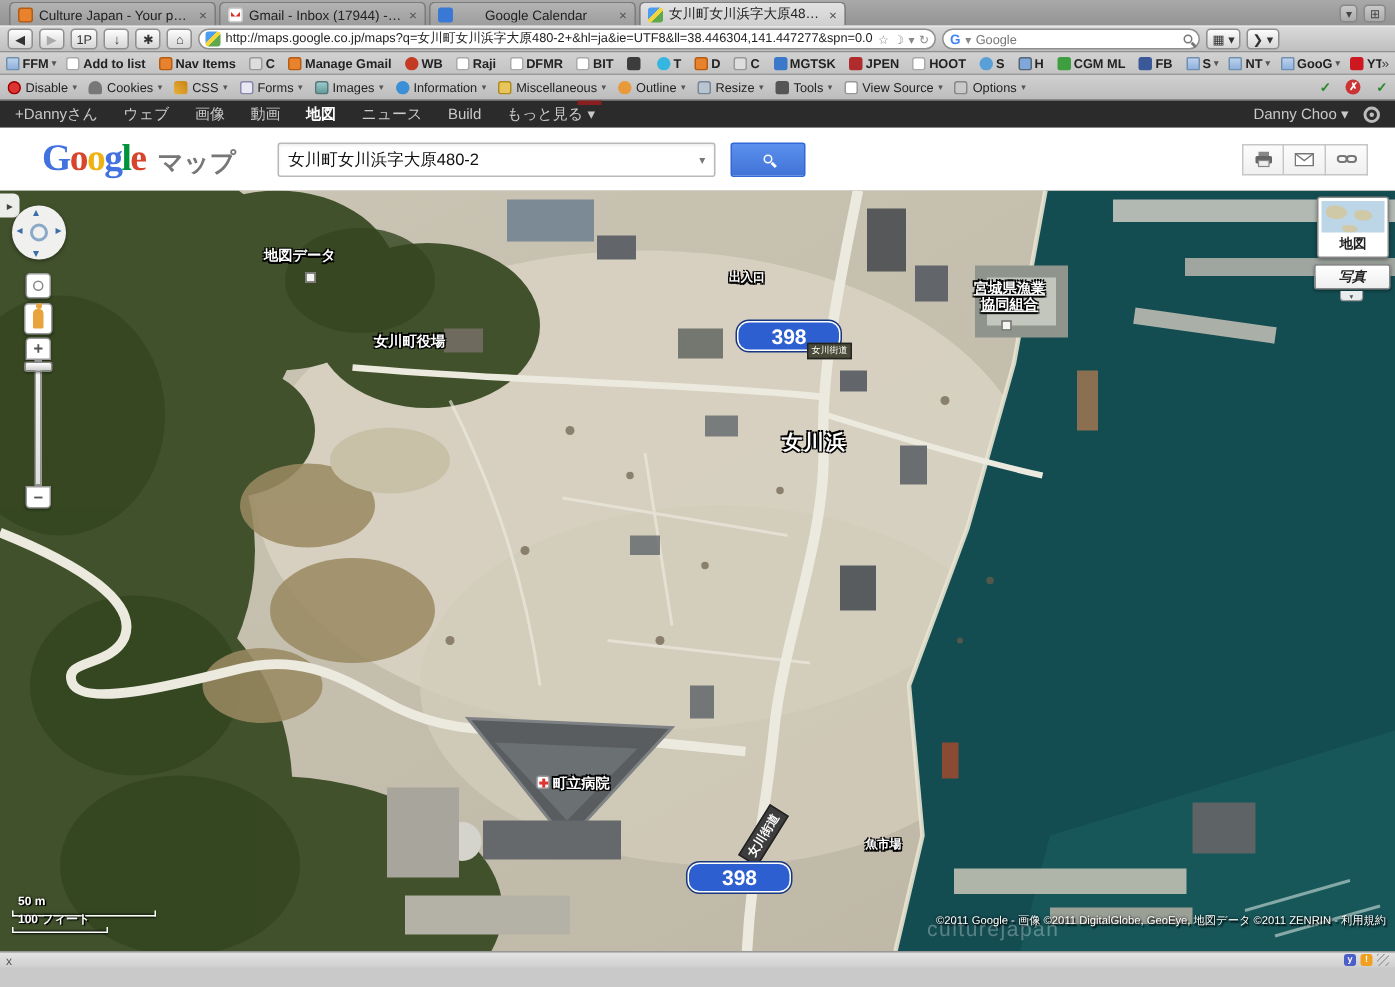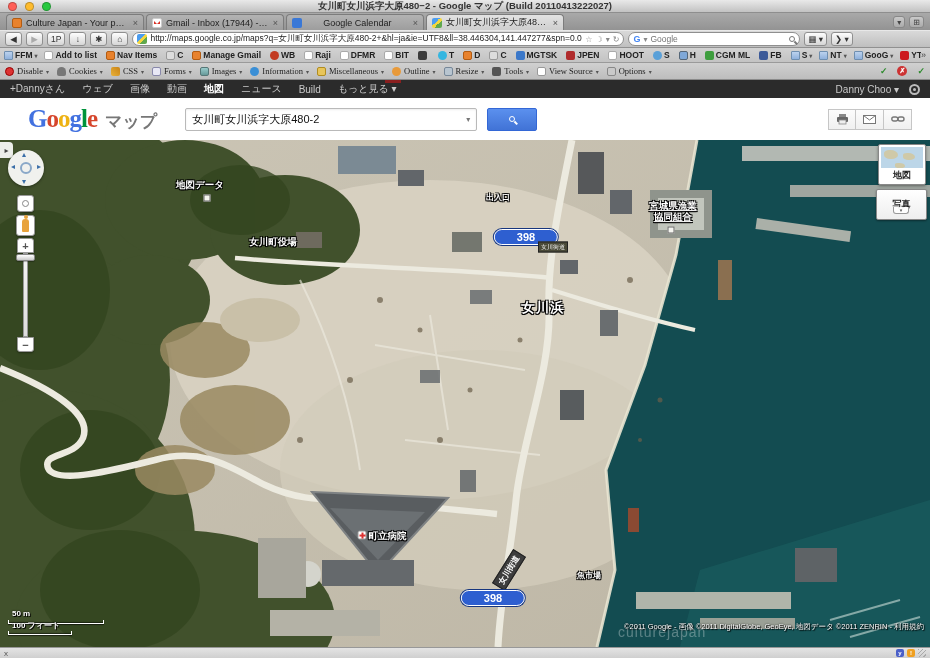--- a/index.html
+++ b/index.html
@@ -67,21 +67,21 @@
   .ic-green{ background:#3f9e3f; }
   .ic-fb{ background:#3b5998; }
   .ic-w{ background:#b02b2c; }
   .ic-yt{ background:#cc181e; }
   .bm .dd { font-size:6px; color:#555; }
   .overflow { margin-left:auto; font-size:9px; color:#444; }
 
   
   .devbar { height:17px; background:linear-gradient(#d0d0d0,#bdbdbd); border-bottom:1px solid #8a8a8a;
     display:flex; align-items:center; padding:0 5px; }
-  .wd { display:flex; align-items:center; gap:3px; margin-right:8px; font-size:8.5px; color:#222; white-space:nowrap;font-family:Liberation Serif, serif;}
+  .wd { display:flex; align-items:center; gap:3px; margin-right:8px; font-size:8.5px; color:#222; white-space:nowrap;}
   .wdi { width:9px; height:9px; border-radius:2px; flex:0 0 auto;}
   .wd-red{ background:#d33; border-radius:50%; border:1px solid #900;}
   .wd-person{ background:#777; border-radius:50% 50% 2px 2px;}
   .wd-pencil{ background:linear-gradient(45deg,#e8b23a,#c98215); }
   .wd-form{ background:#e8e8f5; border:1px solid #88a;}
   .wd-img{ background:linear-gradient(#9cc,#699); border:1px solid #577;}
   .wd-info{ background:#3a8fd6; border-radius:50%;}
   .wd-misc{ background:#e8c55a; border:1px solid #b08c20;}
   .wd-outline{ background:#e89a3a; border-radius:50%;}
   .wd-resize{ background:#b8c5d0; border:1px solid #789;}
@@ -118,21 +118,21 @@
   .hibtn { width:28px; height:21px; border:1px solid #c6c6c6; background:linear-gradient(#fcfcfc,#f0f0f0); display:flex; align-items:center; justify-content:center;}
   .hibtn + .hibtn { border-left:none; }
 
   
   .map { position:relative; width:930px; height:507px; overflow:hidden; background:#c8c2b2; }
   .map svg { position:absolute; left:0; top:0; }
   .maplabel { position:absolute; color:#fff; font-weight:bold; font-size:9.5px; white-space:pre-line; text-align:center;
     text-shadow:-1px -1px 0 #000,1px -1px 0 #000,-1px 1px 0 #000,1px 1px 0 #000,0 1px 0 #000; transform:translate(-50%,-50%); line-height:1.15;}
   .maplabel.big { font-size:13.5px; letter-spacing:1px; }
   .maplabel.small { font-size:8px; }
-  .rbadge { position:absolute; transform:translate(-50%,-50%); background:#2e5fd0; color:#fff; font-size:11px; font-weight:bold;
+  .rbadge { position:absolute; transform:translate(-50%,-50%); background:#2e5fd0; color:#fff; font-size:14px; font-weight:bold;
     padding:1px 22px; border-radius:8px; border:1px solid #fff; box-shadow:0 0 0 1px #17367e; }
   .plate { position:absolute; transform:translate(-50%,-50%); background:#4a4a38; color:#fff; font-size:6px; padding:0 2px; border:1px solid #222; white-space:nowrap;}
   .plate.rot { transform:translate(-50%,-50%) rotate(-58deg); font-size:8px; font-weight:bold; background:#3d3d3d; padding:1px 3px;}
   .hosp-icon { display:inline-block; width:9px; height:9px; background:#fff; border:1px solid #999; border-radius:2px; position:relative; vertical-align:-1px; margin-right:2px;}
   .hosp-icon::before{ content:""; position:absolute; left:3px; top:1px; width:2px; height:6px; background:#d33;}
   .hosp-icon::after{ content:""; position:absolute; left:1px; top:3px; width:6px; height:2px; background:#d33;}
   .poi-sq { position:absolute; width:7px; height:7px; background:#f5f5f0; border:1px solid #666; transform:translate(-50%,-50%); }
 
   
   .collapse-tab { position:absolute; left:0; top:2px; width:13px; height:16px; background:rgba(255,255,255,.9); border-radius:0 4px 4px 0; font-size:8px; color:#444; display:flex; align-items:center; justify-content:center;}
@@ -149,21 +149,21 @@
   .zplus { top:98px; border-radius:3px 3px 0 0;}
   .zminus { top:197px; border-radius:0 0 3px 3px;}
   .ztrack { position:absolute; left:23px; top:113px; width:5px; height:84px; background:linear-gradient(#f5f5f5,#ddd); border:1px solid #999; }
   .zhandle { position:absolute; left:16px; top:114px; width:19px; height:7px; background:linear-gradient(#fff,#ccc); border:1px solid #888; border-radius:2px; box-shadow:0 1px 1px rgba(0,0,0,.3);}
 
   
   .mt-map { position:absolute; left:878px; top:4px; width:48px; height:41px; background:#fff; border:1px solid #888; border-radius:2px; box-shadow:0 1px 3px rgba(0,0,0,.4); display:flex; flex-direction:column; align-items:center; padding:2px;}
   .mt-thumb { width:42px; height:24px; background:#bcd6e8; position:relative; overflow:hidden;}
   .mt-thumb::before { content:""; position:absolute; left:3px; top:3px; width:14px; height:9px; background:#cfc9a8; border-radius:40% 60% 50% 50%; box-shadow:18px 2px 0 -1px #cfc9a8, 9px 11px 0 -2px #cfc9a8;}
   .mt-map .lab { font-size:9px; font-weight:bold; color:#222; margin-top:1px;}
-  .mt-photo { position:absolute; left:876px; top:49px; width:51px; height:31px; background:linear-gradient(#fff,#eee); border:1px solid #888; border-radius:2px; box-shadow:0 1px 2px rgba(0,0,0,.4); font-size:9px; font-weight:bold; color:#222; display:flex; align-items:center; justify-content:center;}
+  .mt-photo { position:absolute; left:876px; top:49px; width:51px; height:17px; background:linear-gradient(#fff,#eee); border:1px solid #888; border-radius:2px; box-shadow:0 1px 2px rgba(0,0,0,.4); font-size:9px; font-weight:bold; color:#222; display:flex; align-items:center; justify-content:center;font-style:italic;}
   .mt-caret { position:absolute; left:893px; top:67px; width:16px; height:7px; background:rgba(255,255,255,.9); border:1px solid #999; border-top:none; border-radius:0 0 3px 3px; font-size:5px; color:#555; display:flex; align-items:center; justify-content:center;}
 
   
   .scalebox { position:absolute; left:8px; top:480px; }
   .sbar { position:relative; height:4px; border:1px solid #fff; border-top:none; box-shadow:0 1px 1px rgba(0,0,0,.6), inset 0 -1px 1px rgba(0,0,0,.5);}
   .sbar.m { width:96px; } .sbar.ft { width:64px; margin-top:7px; }
   .slabel { position:absolute; left:3px; top:-11px; font-size:8px; color:#fff; font-weight:bold; text-shadow:0 0 2px #000,1px 1px 0 #000; white-space:nowrap;}
   .copyright { position:absolute; right:6px; top:482px; font-size:7.5px; color:#fff; text-shadow:0 0 2px #000,1px 1px 1px #000;margin-left:32px; }
   .watermark { position:absolute; left:618px; top:484px; font-size:14px; color:rgba(255,255,255,.3); letter-spacing:1px; }
 
@@ -173,28 +173,20 @@
   .saddons { margin-left:auto; display:flex; gap:3px; align-items:center;}
   .sic { width:8px; height:8px; border-radius:2px; font-size:6px; color:#fff; display:flex; align-items:center; justify-content:center; font-weight:bold;}
   .sic.b { background:#4a5fc8; } .sic.o { background:#f0a020; }
   .grip { width:8px; height:8px; background:repeating-linear-gradient(135deg,#aaa 0 1px,transparent 1px 3px); }
 </style>
 </head>
 <body>
 
 <div class="window">
 
-  <div class="titlebar">
-    <div class="lights">
-      <span class="light r"></span>
-      <span class="light y"></span>
-      <span class="light g"></span>
-    </div>
-    <div class="wtitle">女川町女川浜字大原480−2 - Google マップ (Build 20110413222027)</div>
-  </div>
 
   <div class="tabstrip">
     <div class="tabs">
 
         <div class="tab">
           <span class="fav fav-orange"></span>
           <span class="tlabel">Culture Japan - Your portal to J...</span>
           <span class="tclose">×</span>
         </div>
 

